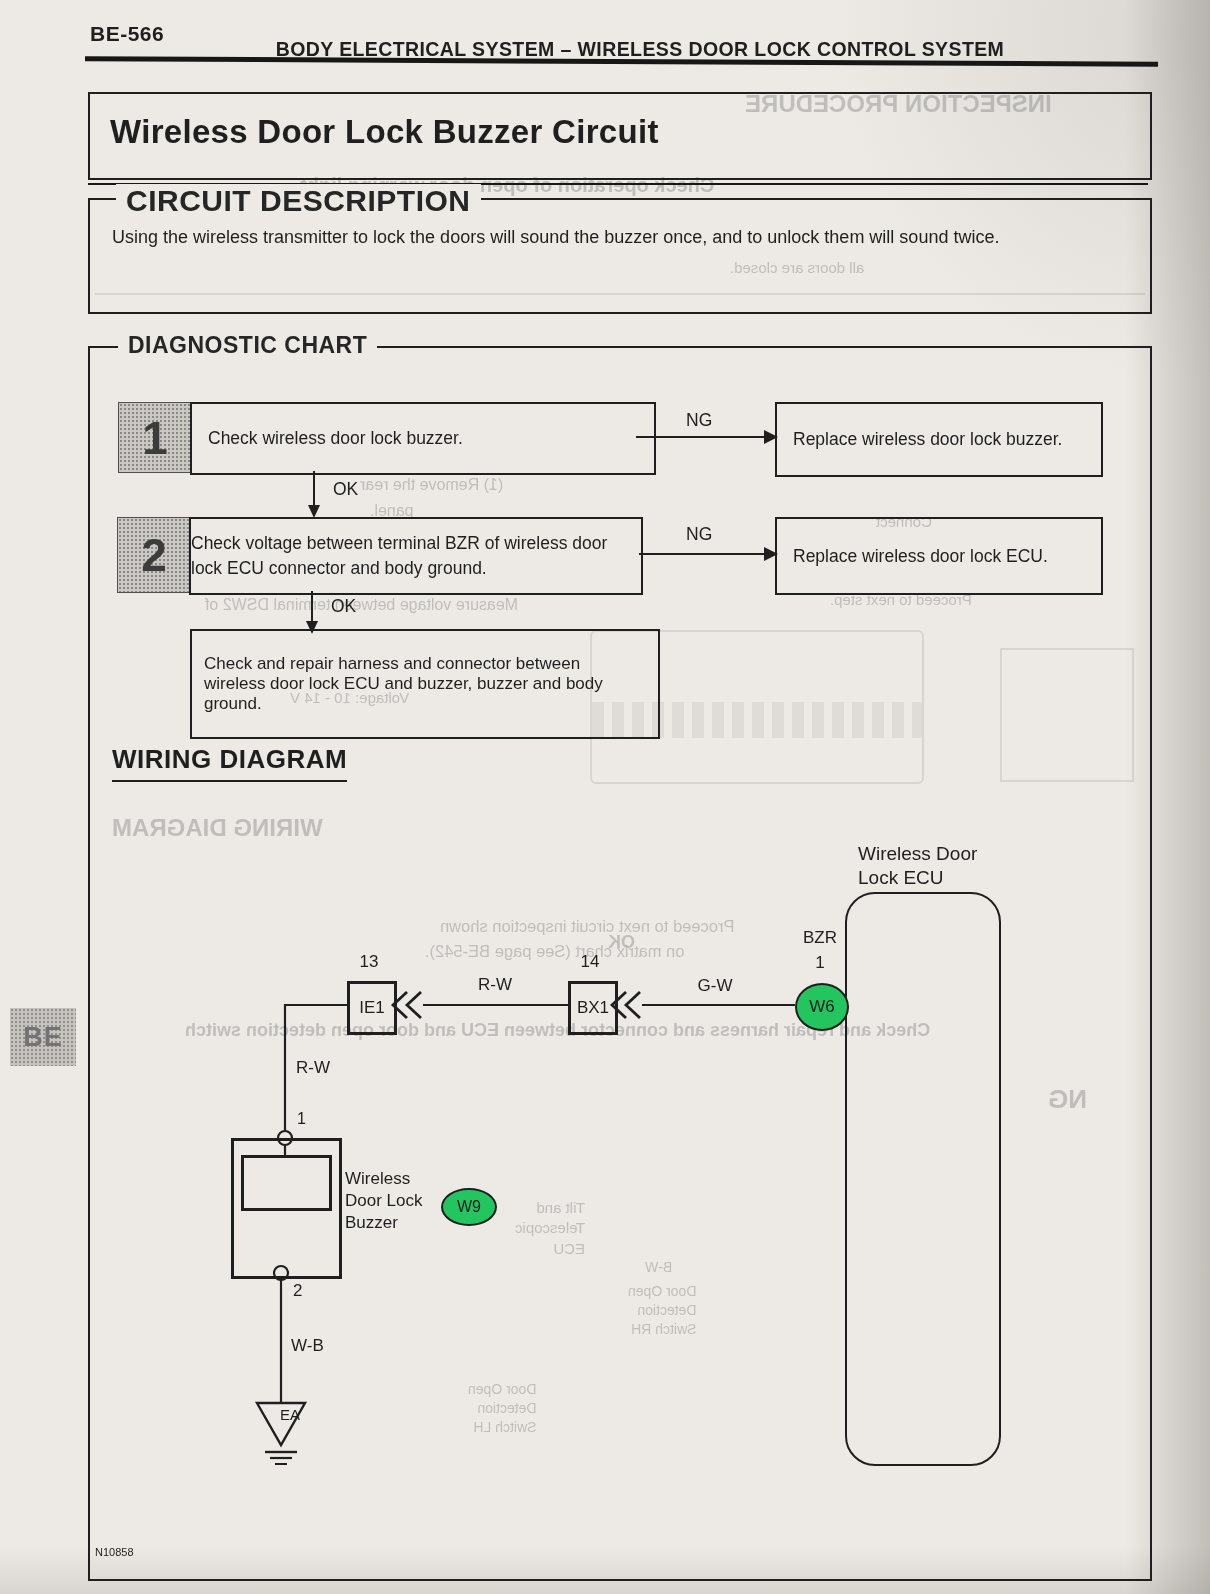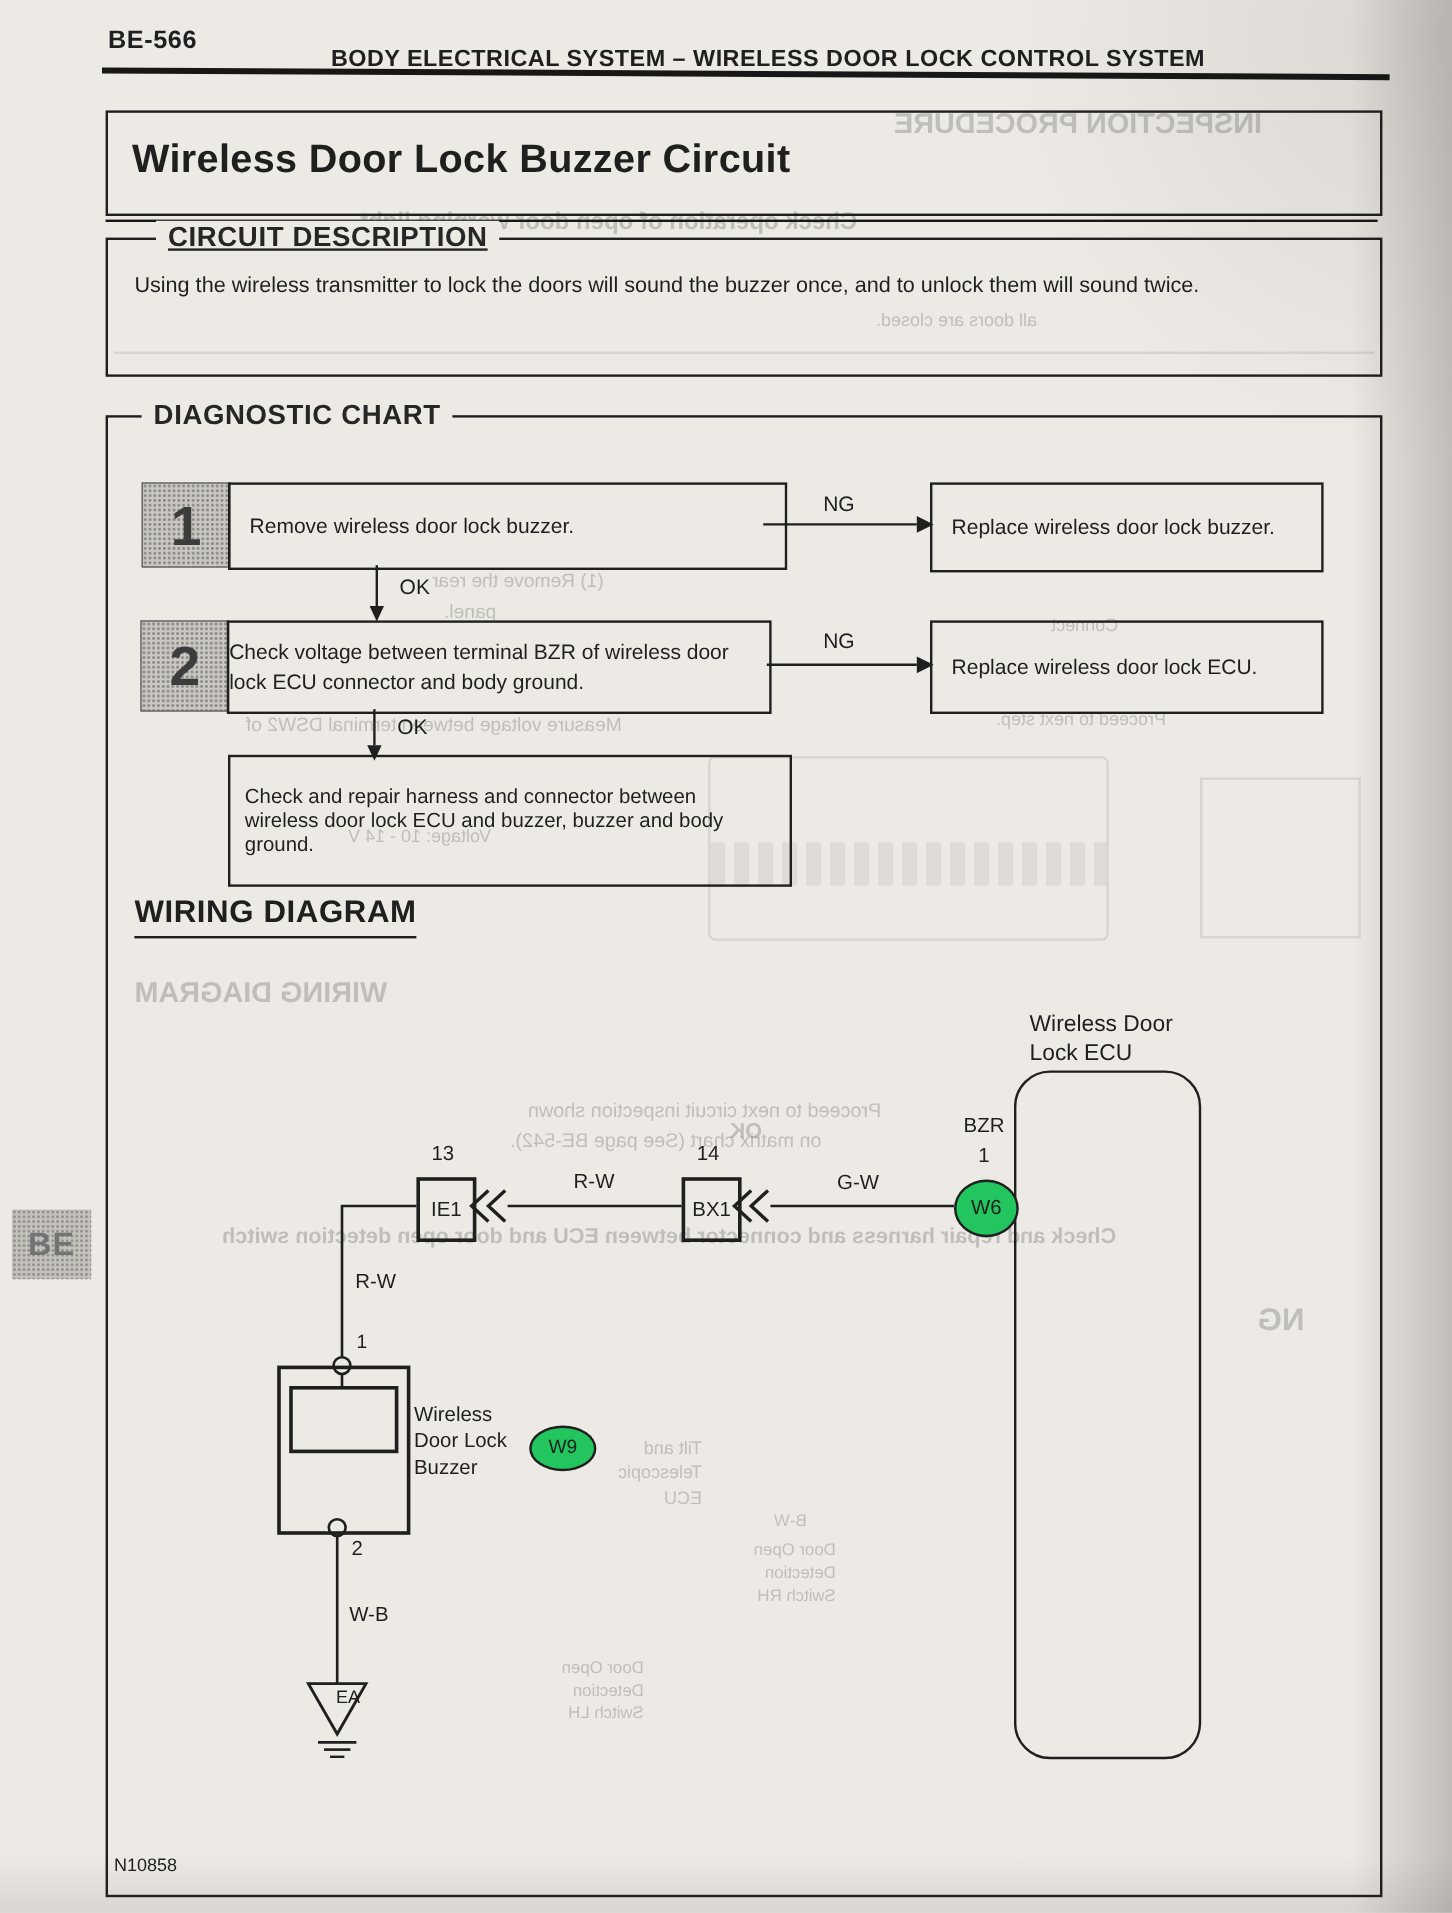--- a/index.html
+++ b/index.html
@@ -78,29 +78,29 @@
 
 <div class="abs z3" style="left:90px;top:22px;font-size:21px;font-weight:bold;letter-spacing:.5px;">BE-566</div>
 <div class="abs z3 ctr" style="left:160px;top:38px;width:960px;font-size:19.5px;font-weight:bold;letter-spacing:.4px;">BODY ELECTRICAL SYSTEM – WIRELESS DOOR LOCK CONTROL SYSTEM</div>
 <div class="rule" style="left:85px;top:59px;width:1073px;height:5px;transform:rotate(.3deg);z-index:3;"></div>
 
 <div class="frame" style="left:88px;top:92px;width:1060px;height:84px;border-width:2.5px;"></div>
 <div class="abs z3" style="left:110px;top:113px;font-size:33px;font-weight:bold;letter-spacing:.3px;">Wireless Door Lock Buzzer Circuit</div>
 <div class="rule" style="left:88px;top:183px;width:1060px;height:2px;z-index:3;"></div>
 
 <div class="frame" style="left:88px;top:198px;width:1060px;height:112px;"></div>
-<div class="heading-patch" style="left:130px;top:184px;font-size:23px;text-decoration:underline;">CIRCUIT DESCRIPTION</div>
+<div class="heading-patch" style="left:116px;top:184px;font-size:30px;">CIRCUIT DESCRIPTION</div>
 <div class="abs z3" style="left:112px;top:224px;width:950px;font-size:18px;line-height:26px;">Using the wireless transmitter to lock the doors will sound the buzzer once, and to unlock them will sound twice.</div>
 
 <div class="frame" style="left:88px;top:346px;width:1060px;height:1231px;"></div>
 <div class="heading-patch" style="left:118px;top:332px;font-size:23px;">DIAGNOSTIC CHART</div>
 
 <div class="numblock" style="left:118px;top:402px;width:72px;height:69px;">1</div>
 <div class="flowbox" style="left:190px;top:402px;width:446px;height:69px;padding-left:16px;">
-  <span>Remove wireless door lock buzzer.</span>
+  <span>Check wireless door lock buzzer.</span>
 </div>
 <div class="lbl" style="left:686px;top:410px;font-size:17.5px;">NG</div>
 <div class="flowbox" style="left:775px;top:402px;width:308px;height:71px;border-width:2px;padding-left:16px;">
   <span>Replace wireless door lock buzzer.</span>
 </div>
 <div class="lbl" style="left:333px;top:479px;font-size:17.5px;">OK</div>
 
 <div class="numblock" style="left:117px;top:517px;width:72px;height:74px;">2</div>
 <div class="flowbox" style="left:189px;top:517px;width:450px;height:74px;font-size:17.5px;">
   <span style="width:420px;">Check voltage between terminal BZR of wireless door lock ECU connector and body ground.</span>
@@ -136,21 +136,21 @@
 <div class="lbl" style="left:297px;top:1110px;font-size:16px;">1</div>
 <div class="abs z3" style="left:231px;top:1138px;width:105px;height:135px;border:3px solid #1f1f1f;"></div>
 <div class="abs z3" style="left:241px;top:1155px;width:85px;height:50px;border:3px solid #1f1f1f;"></div>
 <div class="abs z3" style="left:345px;top:1168px;width:100px;font-size:17px;line-height:22px;">Wireless Door Lock Buzzer</div>
 <div class="oval" style="left:441px;top:1188px;width:52px;height:34px;border-width:2.2px;font-size:16px;">W9</div>
 <div class="lbl" style="left:293px;top:1281px;">2</div>
 
 <div class="abs z3 ctr" style="left:262px;top:1406px;width:38px;font-size:15px;text-align:right;">EA</div>
 
 <div class="betab" style="left:10px;top:1008px;width:66px;height:58px;">BE</div>
-<div class="abs z3" style="left:95px;top:1546px;font-size:15px;">N10858</div>
+<div class="abs z3" style="left:95px;top:1546px;font-size:11px;">N10858</div>
 
 <svg width="1210" height="1594" viewBox="0 0 1210 1594">
   <g stroke="#1f1f1f" fill="none">
 
     <line x1="636" y1="437" x2="764" y2="437" stroke-width="2"></line>
     <line x1="639" y1="554" x2="764" y2="554" stroke-width="2"></line>
     <line x1="314" y1="471" x2="314" y2="505" stroke-width="2"></line>
     <line x1="312" y1="591" x2="312" y2="621" stroke-width="2"></line>
 
     <polyline points="347,1005 285,1005 285,1131" stroke-width="2.2"></polyline>

